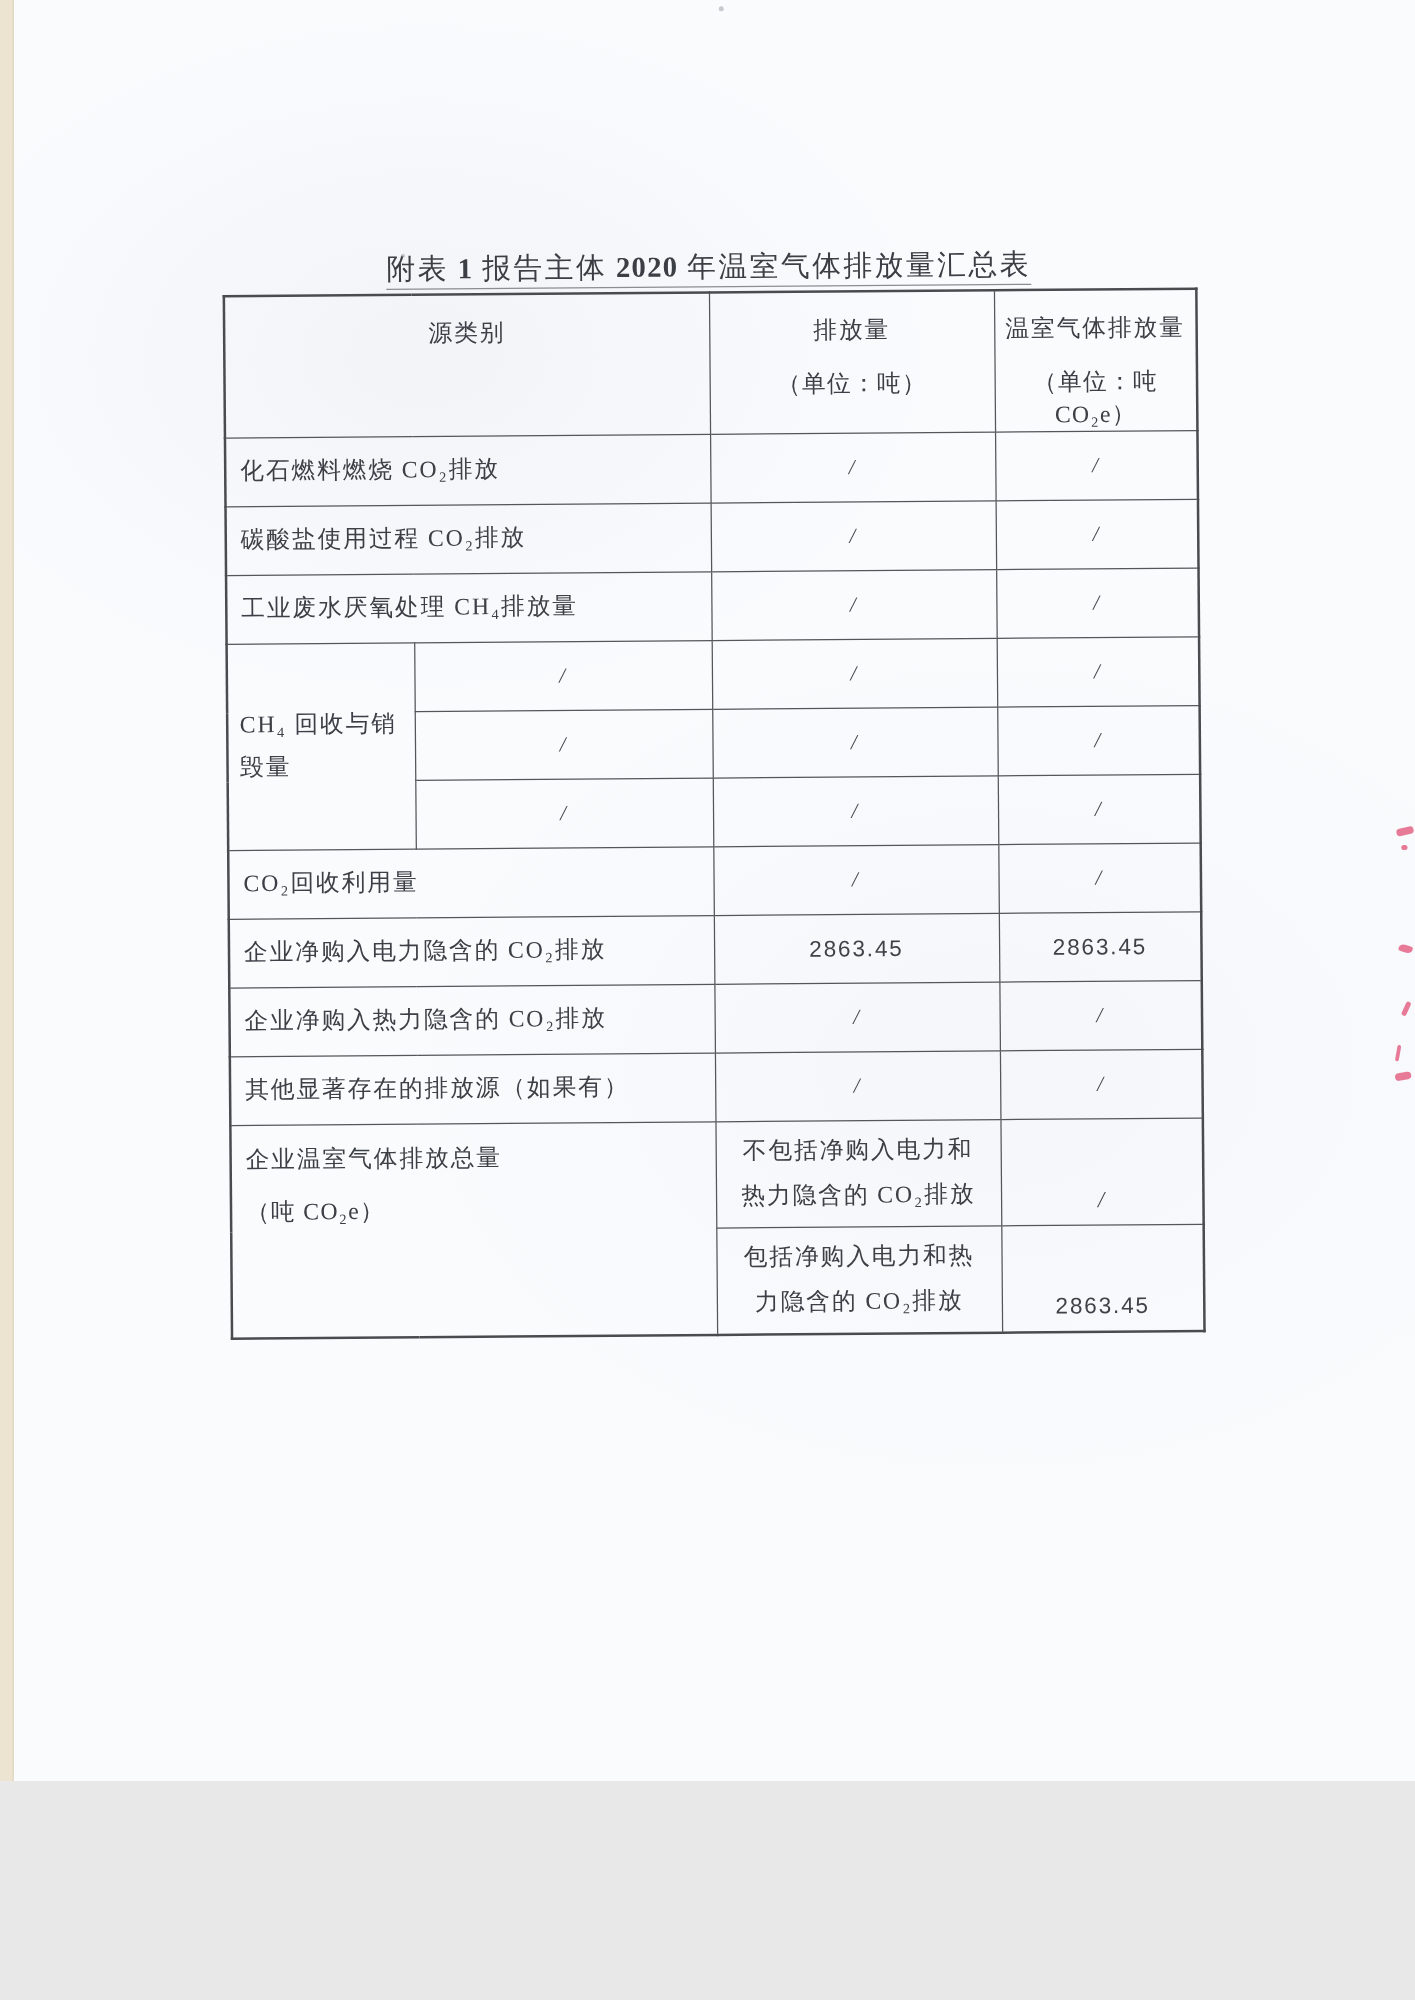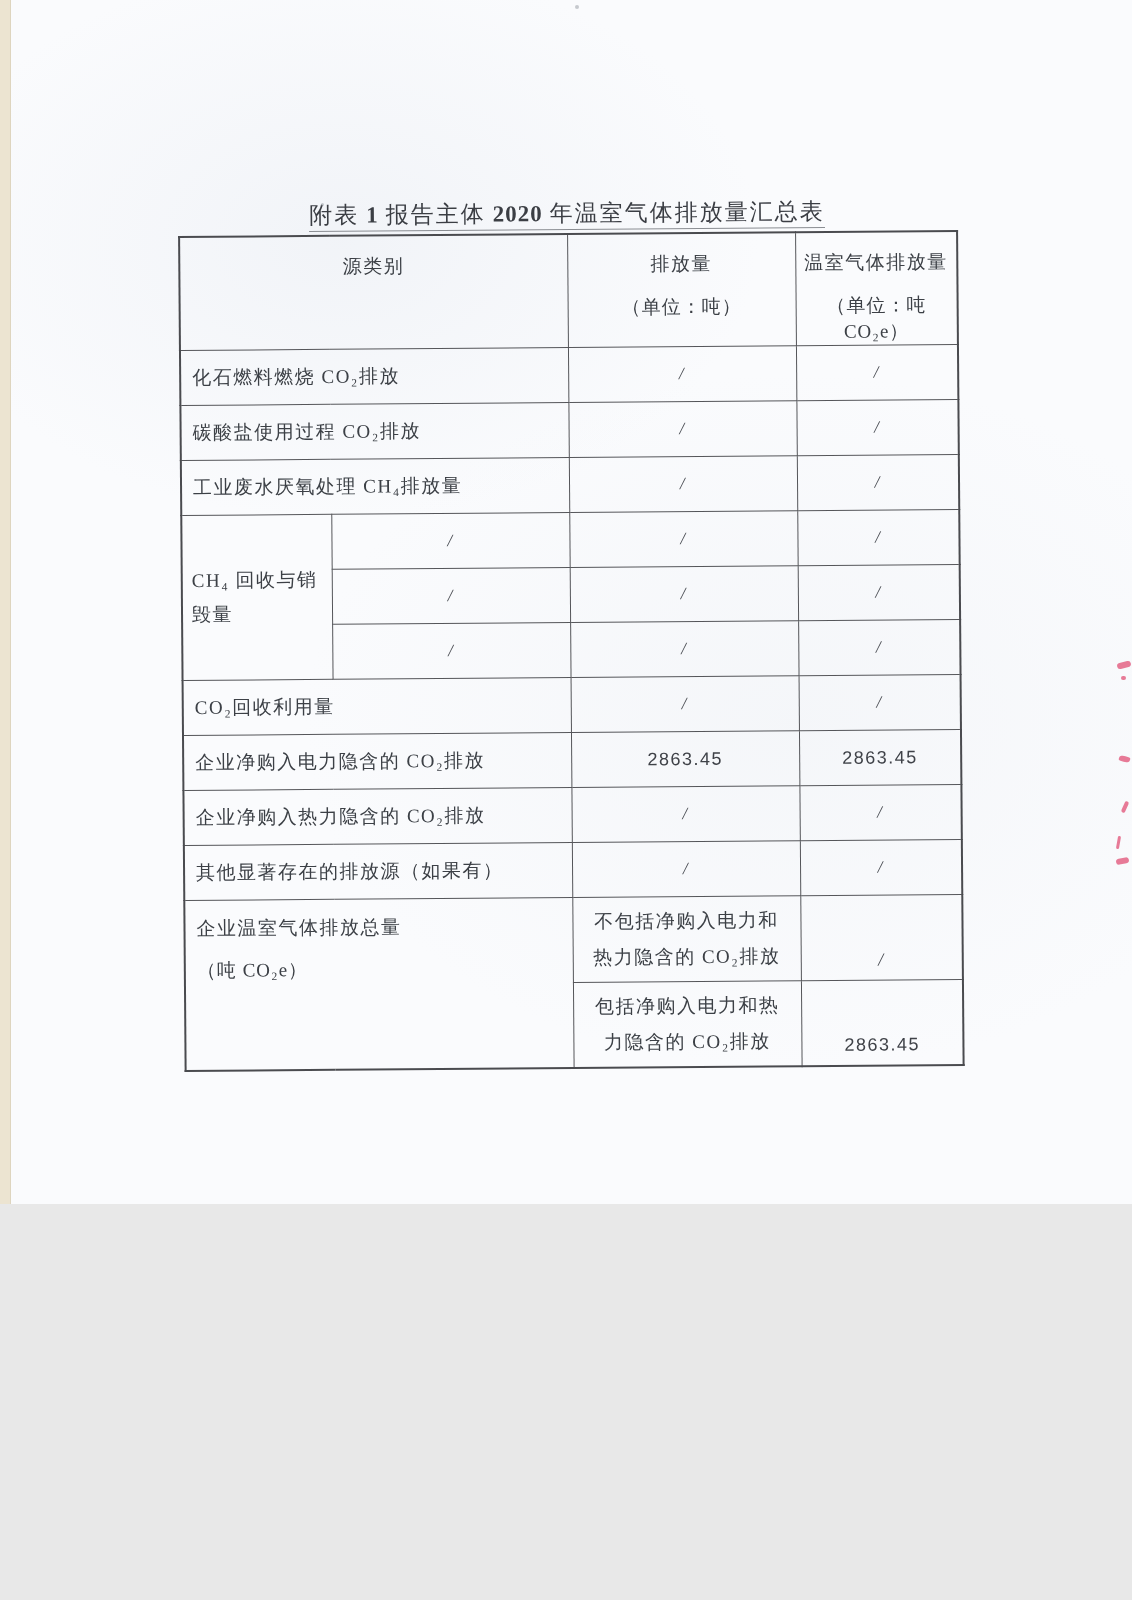--- a/index.html
+++ b/index.html
@@ -1,18 +1,18 @@
 <!DOCTYPE html>
 <html><head>
 <meta charset="utf-8">
 <style>
   html,body{margin:0;padding:0;background:#e8e8e8;}
   .page{
     position:relative;
-    width:1132px;height:1204px;
+    width:1132px;height:1425px;
     margin:0 auto;
     background:
       radial-gradient(ellipse 600px 400px at 30% 20%, rgba(225,230,238,.35), rgba(0,0,0,0) 70%),
       radial-gradient(ellipse 700px 500px at 70% 60%, rgba(228,232,238,.25), rgba(0,0,0,0) 70%),
       #fafbfd;
     overflow:hidden;
     font-family:"Liberation Serif","DejaVu Serif",serif;
   }
   .edge-strip{
     position:absolute;left:0;top:0;width:10px;height:1600px;

